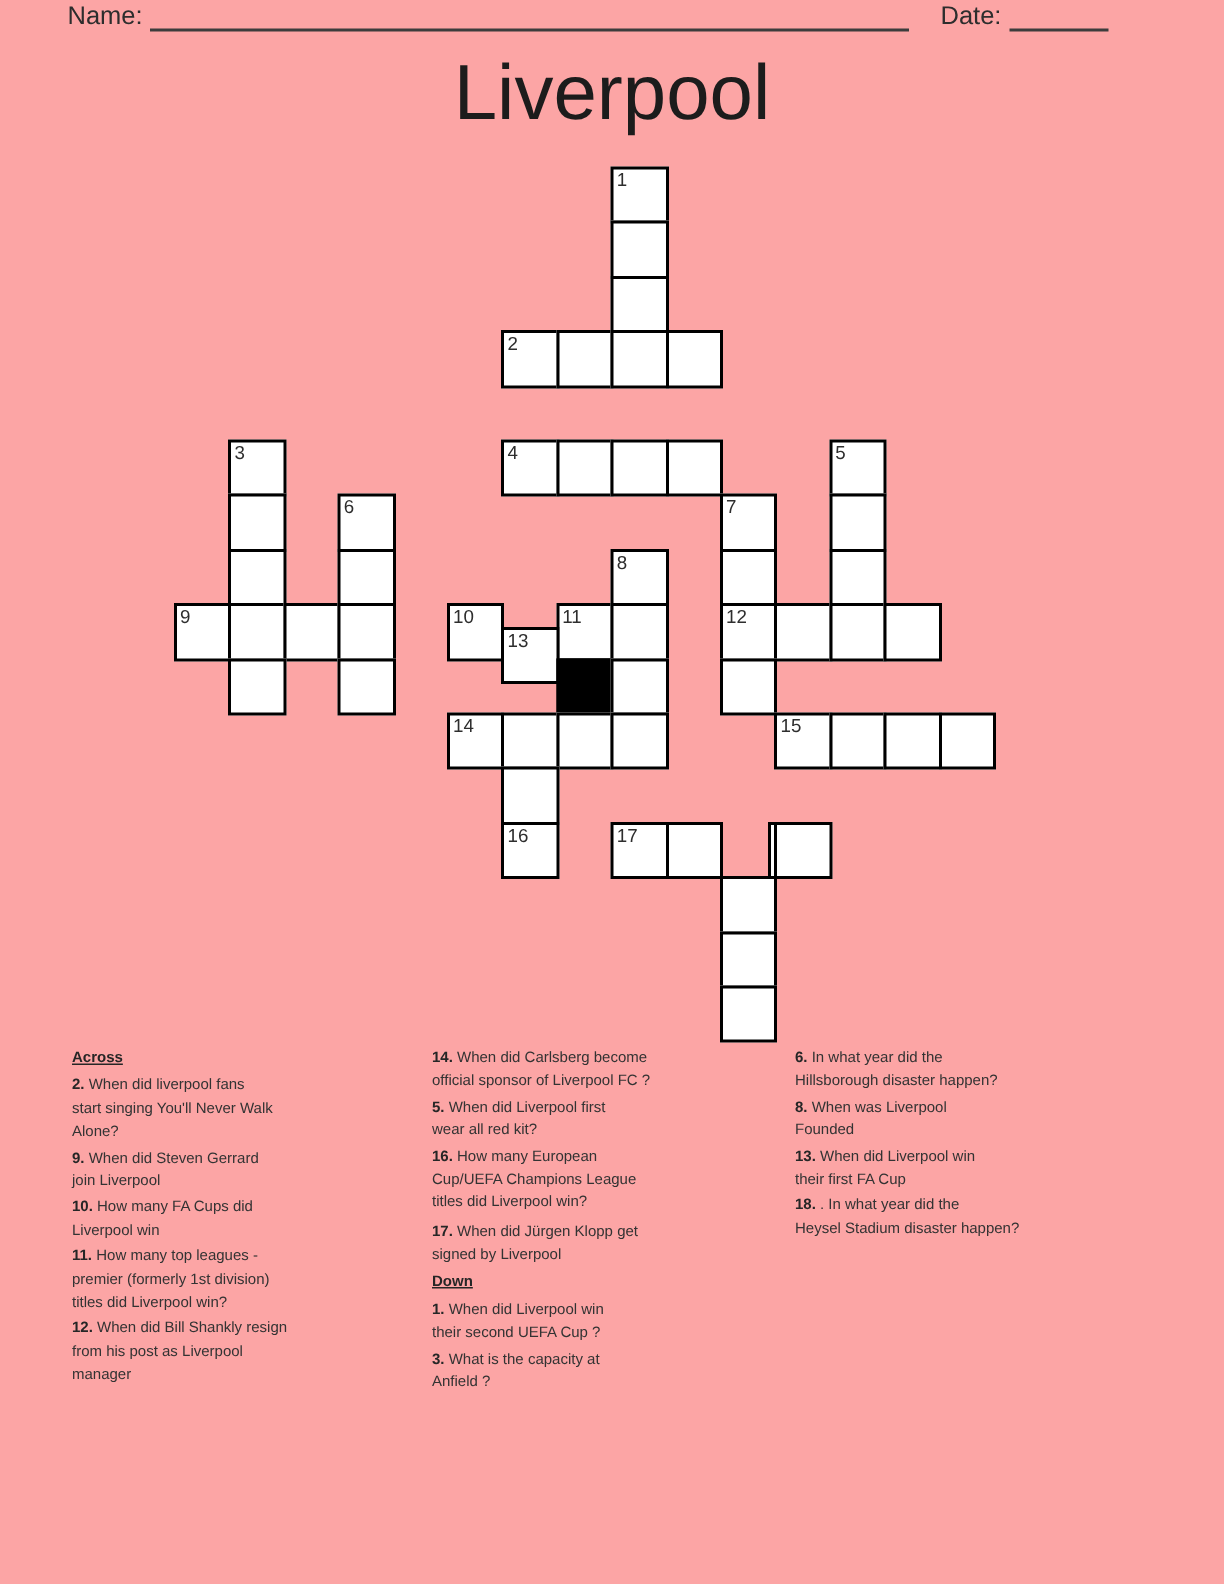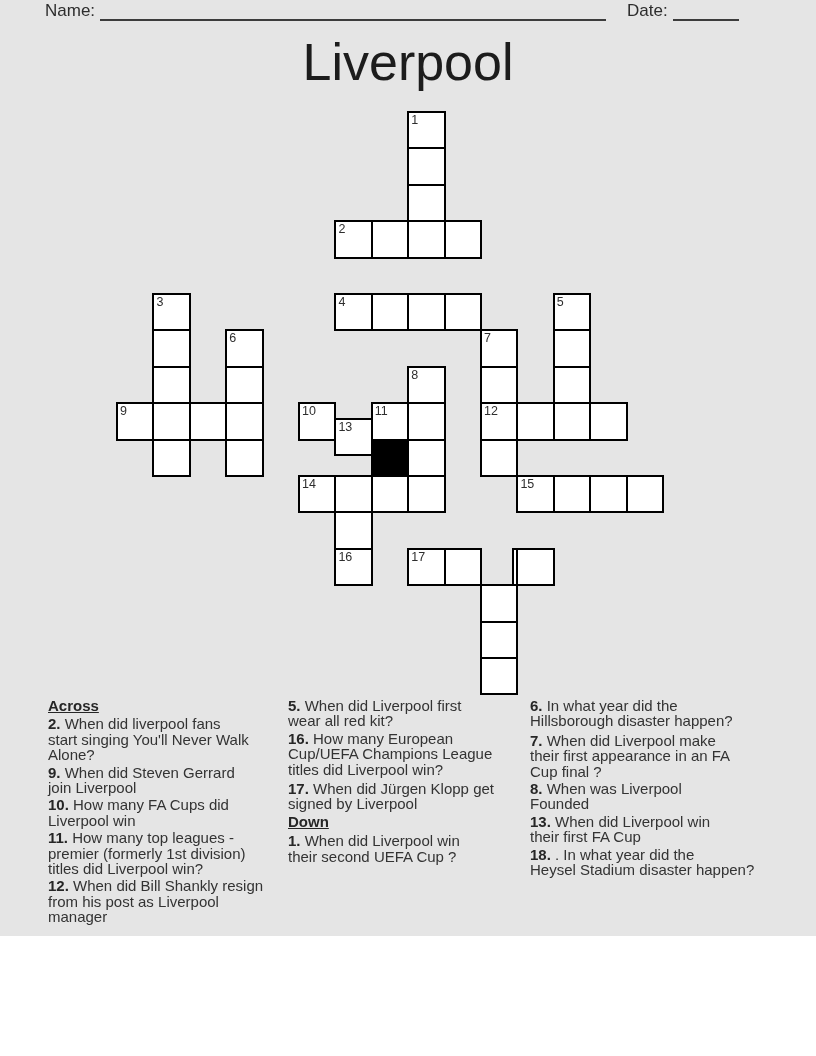--- a/index.html
+++ b/index.html
@@ -1,17 +1,17 @@
 <!DOCTYPE html>
 <html><head>
 <meta charset="utf-8">
 <style>
   html,body{margin:0;padding:0;background:#fff;}
   .page{
-    position:relative;width:816px;height:936px;background:#e5e5e5;
+    position:relative;width:816px;height:1056px;background:#fca5a5;
     font-family:"Liberation Sans", sans-serif;color:#333;overflow:hidden;
   }
   
   .hdr-label{position:absolute;top:1px;font-size:17px;color:#2d2d2d;}
   #name-label{left:45px;}
   #date-label{left:627px;}
   .blank-line{position:absolute;top:2px;height:17px;border-bottom:2px solid #3c3c3c;}
   #name-line{left:100px;width:506px;}
   #date-line{left:673px;width:66px;}
   
@@ -22,21 +22,21 @@
   
   #grid{position:absolute;left:0;top:0;width:816px;height:700px;}
   .cell{
     position:absolute;box-sizing:border-box;border:2px solid #000;background:#fff;
   }
   .cell.black{background:#000;}
   .cellnum{
     position:absolute;left:2px;top:0;font-size:12.5px;line-height:14px;color:#2e2e2e;
   }
   
-  .clue-col{position:absolute;top:698px;font-size:15px;line-height:15.4px;color:#333;}
+  .clue-col{position:absolute;top:698px;font-size:10px;line-height:15.4px;color:#333;}
   .clue{margin:0 0 2px 0;white-space:pre-line;}
   .clue.gap{margin-top:4px;}
   .clue b{color:#262626;}
   .clue-heading{font-weight:bold;text-decoration:underline;margin:0 0 3px 0;color:#262626;}
   .clue-heading.down{margin-top:0;margin-bottom:4px;}
 </style>
 </head>
 <body>
 
 <div class="page">
@@ -153,37 +153,38 @@
         <p class="clue"><b>10.</b> How many FA Cups did
 Liverpool win</p>
         <p class="clue"><b>11.</b> How many top leagues -
 premier (formerly 1st division)
 titles did Liverpool win?</p>
         <p class="clue"><b>12.</b> When did Bill Shankly resign
 from his post as Liverpool
 manager</p>
       </div>
       <div class="clue-col" style="left: 288px; width: 238px;">
+        <p class="clue"><b>14.</b> When did Carlsberg become
+official sponsor of Liverpool FC ?</p>
         <p class="clue"><b>5.</b> When did Liverpool first
 wear all red kit?</p>
         <p class="clue"><b>16.</b> How many European
 Cup/UEFA Champions League
 titles did Liverpool win?</p>
         <p class="clue gap"><b>17.</b> When did Jürgen Klopp get
 signed by Liverpool</p>
         <p class="clue-heading down">Down</p>
         <p class="clue"><b>1.</b> When did Liverpool win
 their second UEFA Cup ?</p>
+        <p class="clue"><b>3.</b> What is the capacity at
+Anfield ?</p>
       </div>
       <div class="clue-col" style="left: 530px; width: 252px;">
         <p class="clue"><b>6.</b> In what year did the
 Hillsborough disaster happen?</p>
-        <p class="clue gap"><b>7.</b> When did Liverpool make
-their first appearance in an FA
-Cup final ?</p>
         <p class="clue"><b>8.</b> When was Liverpool
 Founded</p>
         <p class="clue"><b>13.</b> When did Liverpool win
 their first FA Cup</p>
         <p class="clue"><b>18.</b> . In what year did the
 Heysel Stadium disaster happen?</p>
       </div>
     </div>
 </div>
 

